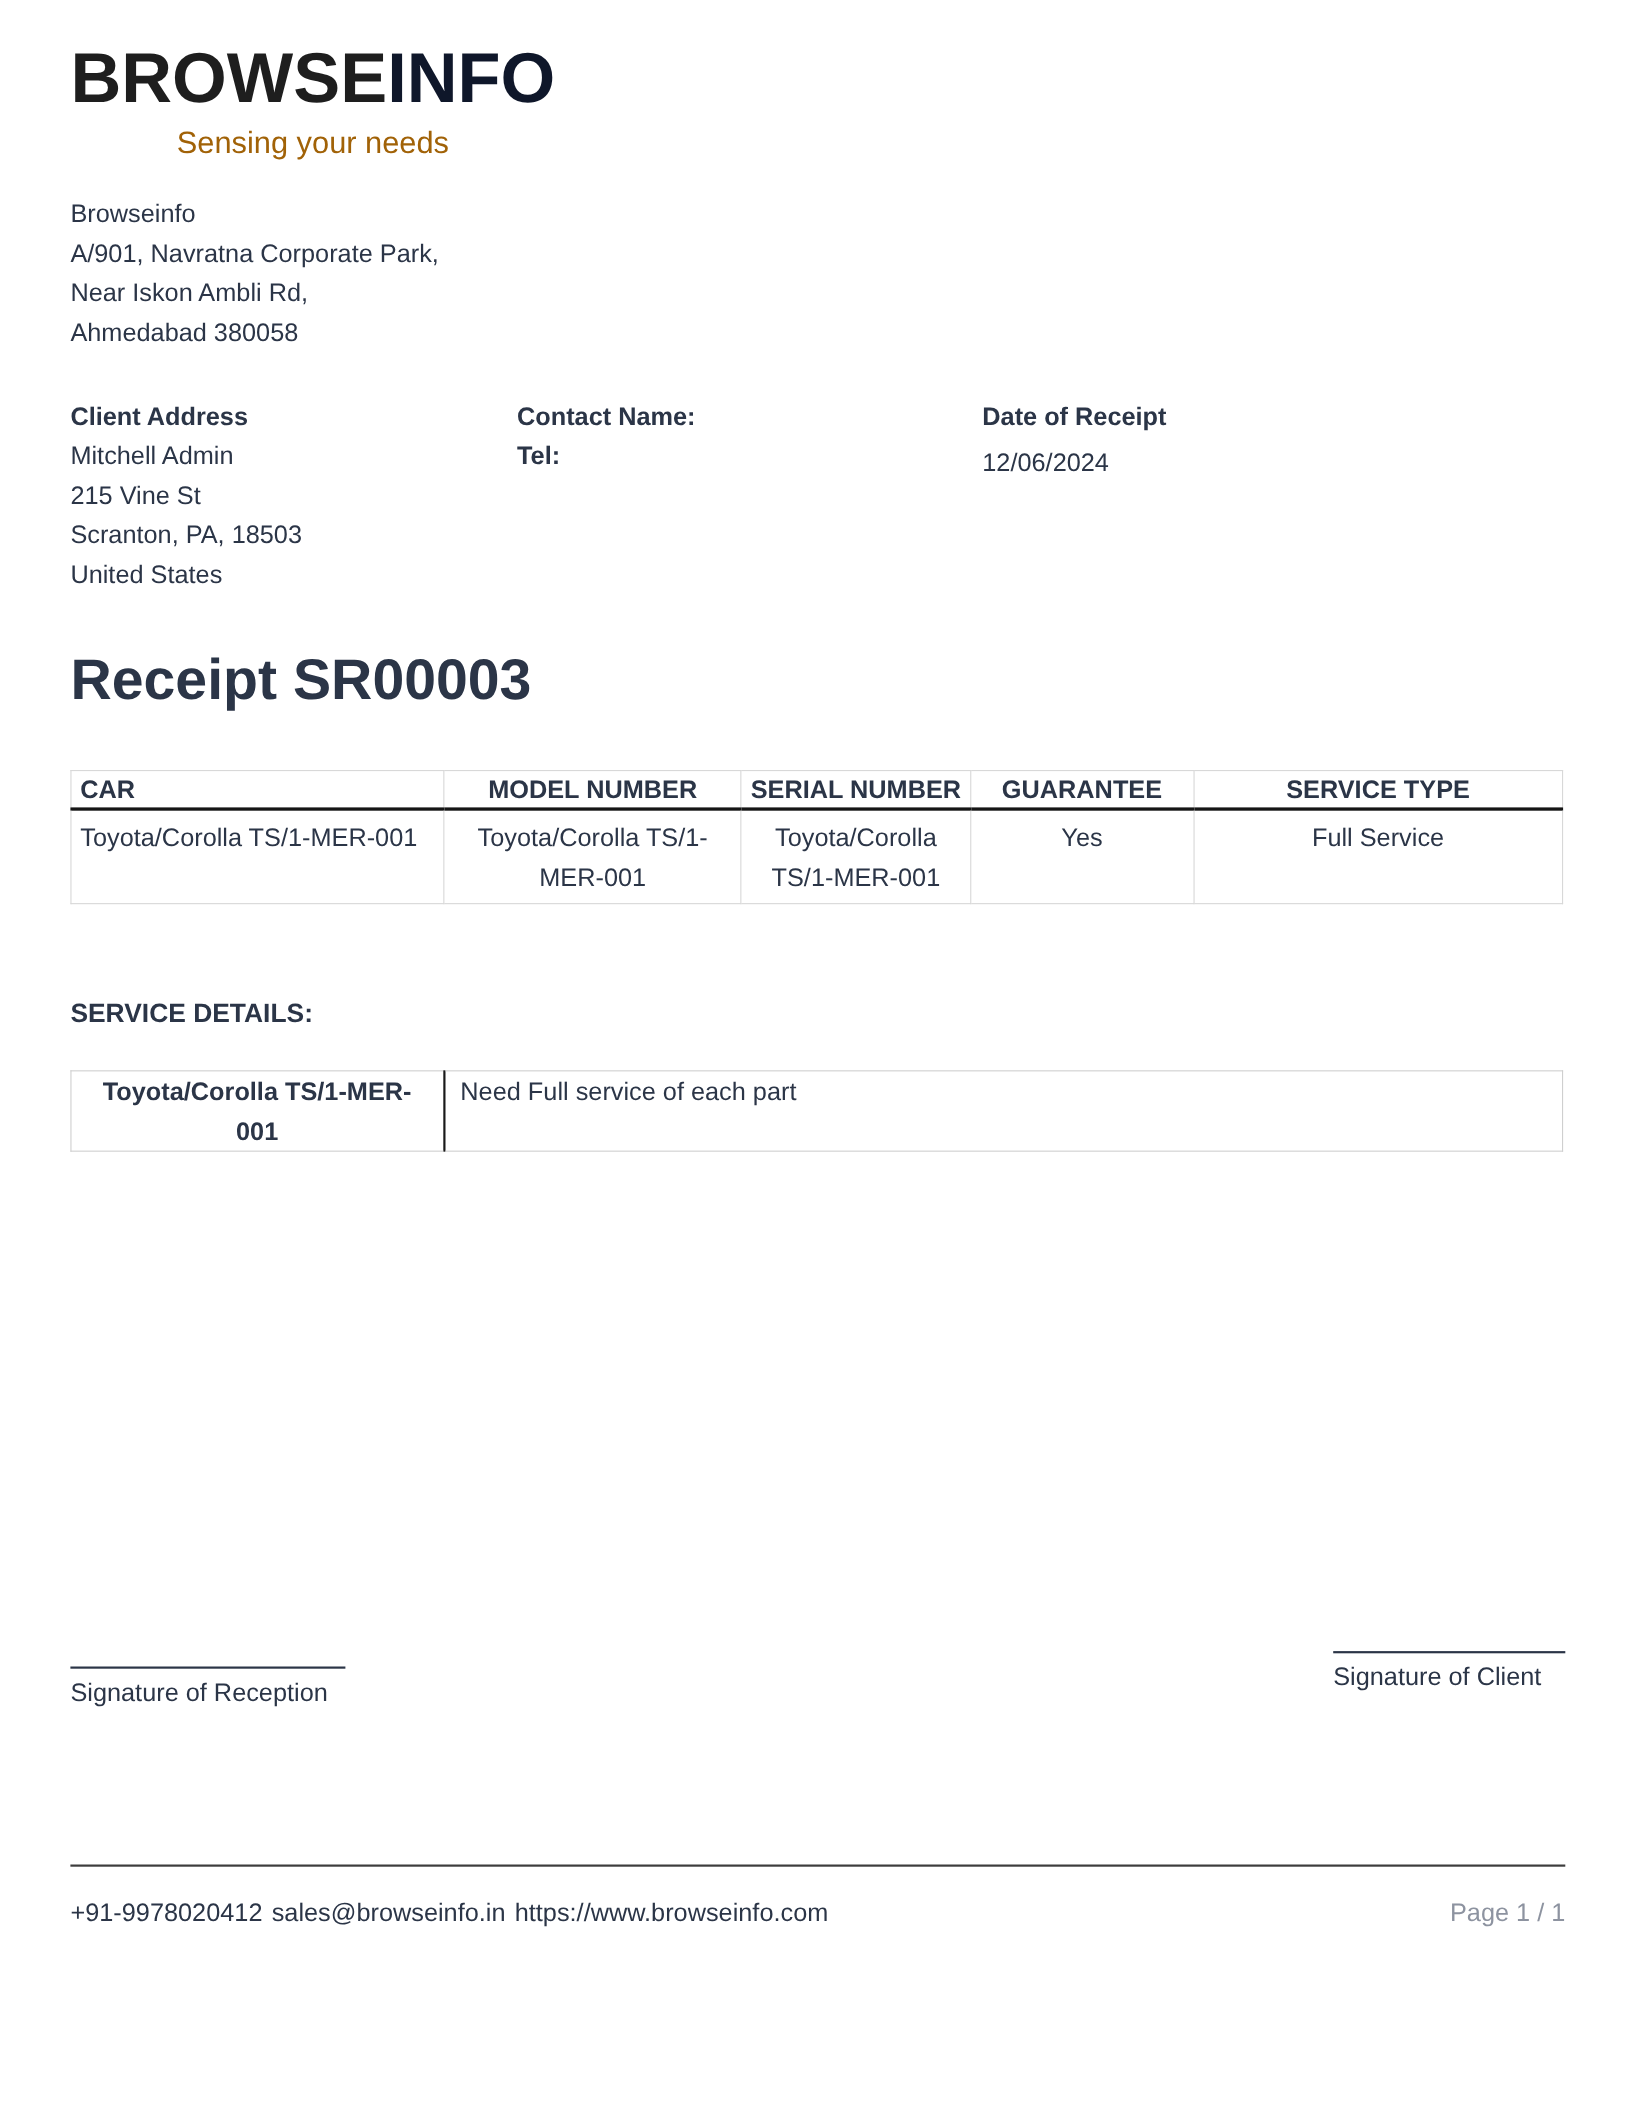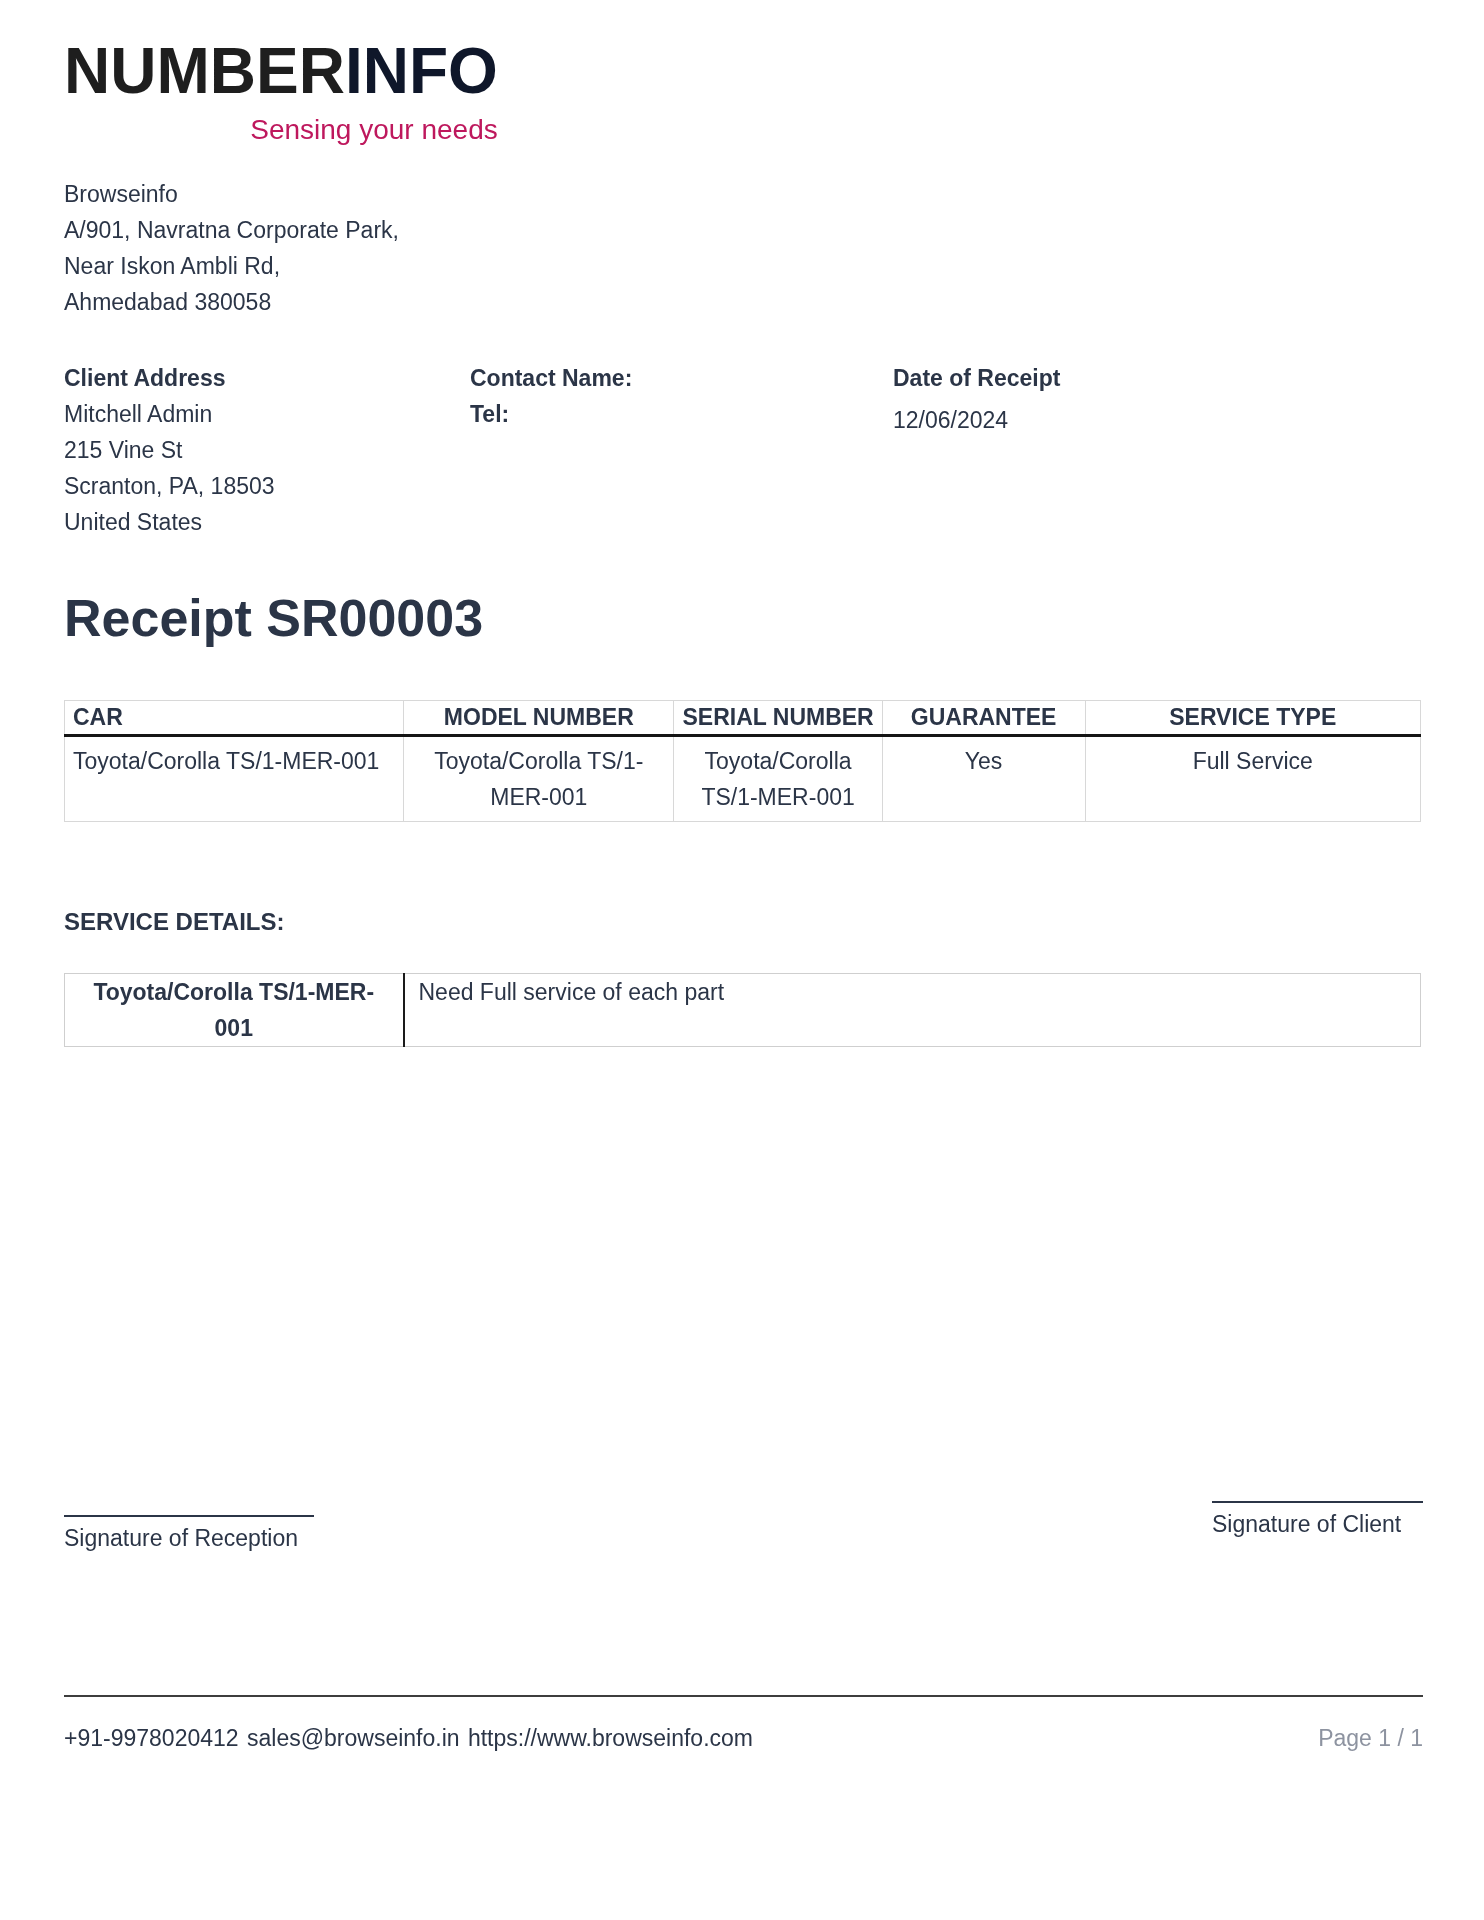--- a/index.html
+++ b/index.html
@@ -21,25 +21,25 @@
   .logo-text {
     font-size: 64px;
     font-weight: 700;
     letter-spacing: 0px;
     line-height: 70px;
     white-space: nowrap;
   }
   .logo-browse { color: #1e1e1e; }
   .logo-info { color: #0f172a; }
   .tagline {
-    text-align: right;
+    text-align: center;
     font-size: 28px;
     line-height: 36px;
     margin-top: 6px;
-    color: #be185d;
+    color: #a16207;
   }
 
   
   .company { margin-top: 28px; line-height: 36px; }
 
   
   .info-row {
     margin-top: 40px;
     display: grid;
     grid-template-columns: 406px 423px 1fr;
@@ -130,21 +130,21 @@
   .footer-contact span { margin-right: 2px; }
   .page-num { color: #8d93a0; }
 </style>
 </head>
 <body>
 
 <div class="page">
 
   <div class="logo-wrap">
     <div class="logo-text">
-      <span class="logo-browse">NUMBER</span><span class="logo-info">INFO</span>
+      <span class="logo-browse">BROWSE</span><span class="logo-info">INFO</span>
     </div>
     <div class="tagline">Sensing your needs</div>
   </div>
 
   <div class="company">
     <div>Browseinfo</div>
     <div>A/901, Navratna Corporate Park,</div>
     <div>Near Iskon Ambli Rd,</div>
     <div>Ahmedabad 380058</div>
   </div>

